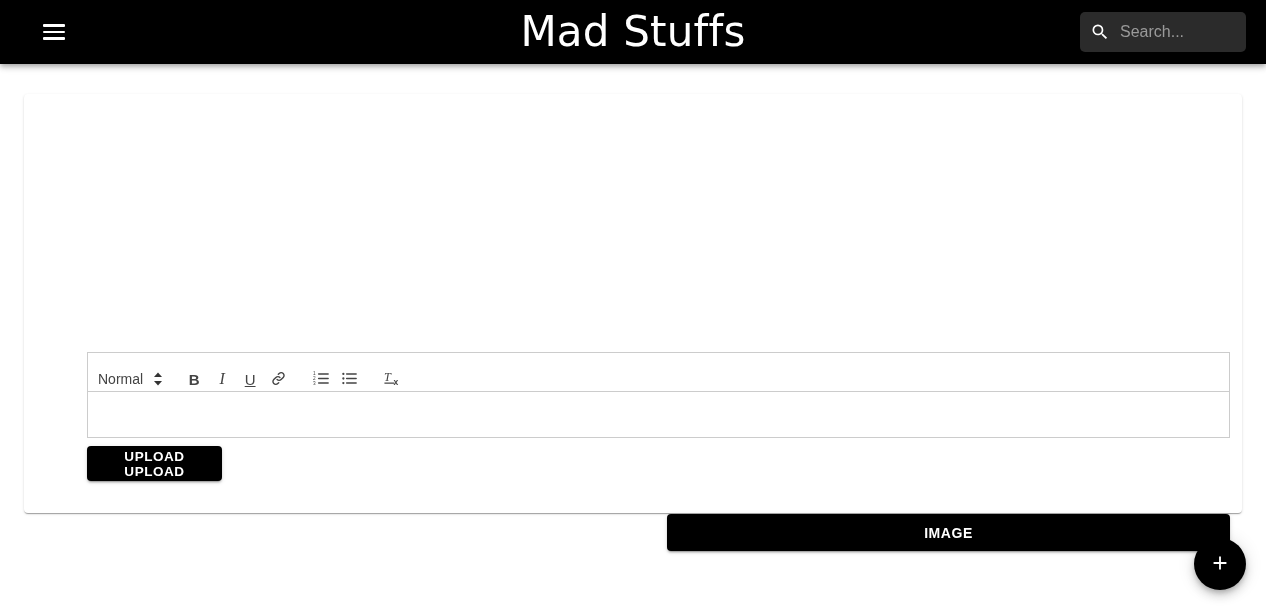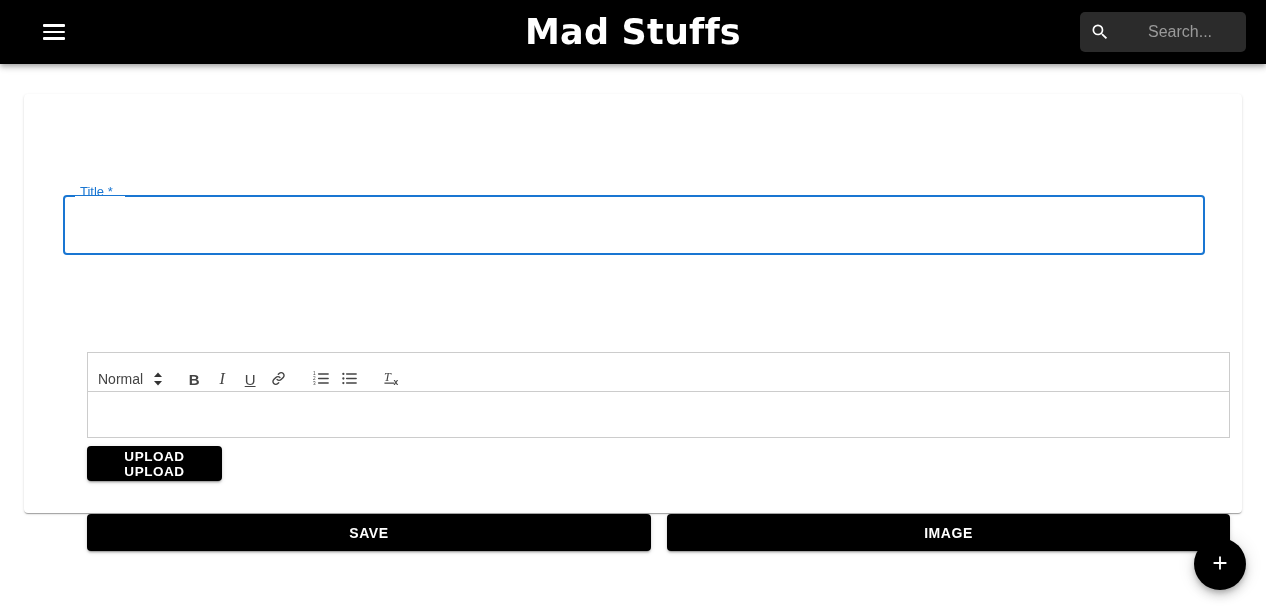--- a/index.html
+++ b/index.html
@@ -56,23 +56,23 @@
     background: #ffffff;
     border-radius: 1px;
   }
   .app-title {
     position: absolute;
     left: 0;
     width: 1266px;
     top: 10px;
     text-align: center;
     color: #ffffff;
-    font-size: 35px;
+    font-size: 42px;
     line-height: 44px;
-    font-weight: 700;
+    font-weight: 400;
     letter-spacing: .2px;
     font-family: "DejaVu Sans", sans-serif;
     white-space: nowrap;
   }
   .search-box {
     position: absolute;
     right: 20px;
     top: 12px;
     width: 166px;
     height: 40px;
@@ -93,21 +93,20 @@
   .search-input {
     border: none;
     outline: none;
     background: transparent;
     color: #ffffff;
     font-family: "Liberation Sans", sans-serif;
     font-size: 16px;
     width: 110px;
     height: 38px;
     padding: 0;
-    margin-left: 28px;
   }
   .search-input::placeholder {
     color: #9a9a9a;
     opacity: 1;
   }
 
   
   .card {
     position: absolute;
     left: 24px;
@@ -346,27 +345,20 @@
       </svg>
     </span>
     <input class="search-input" type="text" placeholder="Search..." style="">
   </div>
 
 </header>
 
 <main class="card">
 
 
-  <div class="title-field">
-    <input class="title-input" type="text" placeholder="" style="">
-    <fieldset class="title-fieldset">
-      <span class="title-notch"></span>
-    </fieldset>
-    <label class="title-label">Title *</label>
-  </div>
 
   <div class="editor">
 
     <div class="ql-toolbar">
 
       <div class="ql-picker">
         <span class="ql-picker-label">Normal</span>
         <span class="ql-picker-arrows">
           <svg width="10" height="14" viewBox="0 0 10 14" aria-hidden="true">
             <path fill="#333" d="M5 0.5 L9 5 L1 5 Z"></path>
@@ -442,21 +434,20 @@
         </button>
       </div>
 
     </div>
 
     <div class="ql-editor-area" contenteditable="true" style=""></div>
   </div>
 
   <button class="btn-black upload-btn">UPLOAD UPLOAD</button>
 
-  <button class="btn-black save-btn">SAVE</button>
 
   <button class="btn-black cancel-btn">IMAGE</button>
 
 </main>
 
 <button class="fab">
   <span>
     <svg width="22" height="22" viewBox="0 0 24 24" aria-hidden="true">
       <path fill="#ffffff" d="M19 13h-6v6h-2v-6H5v-2h6V5h2v6h6v2z"></path>
     </svg>

